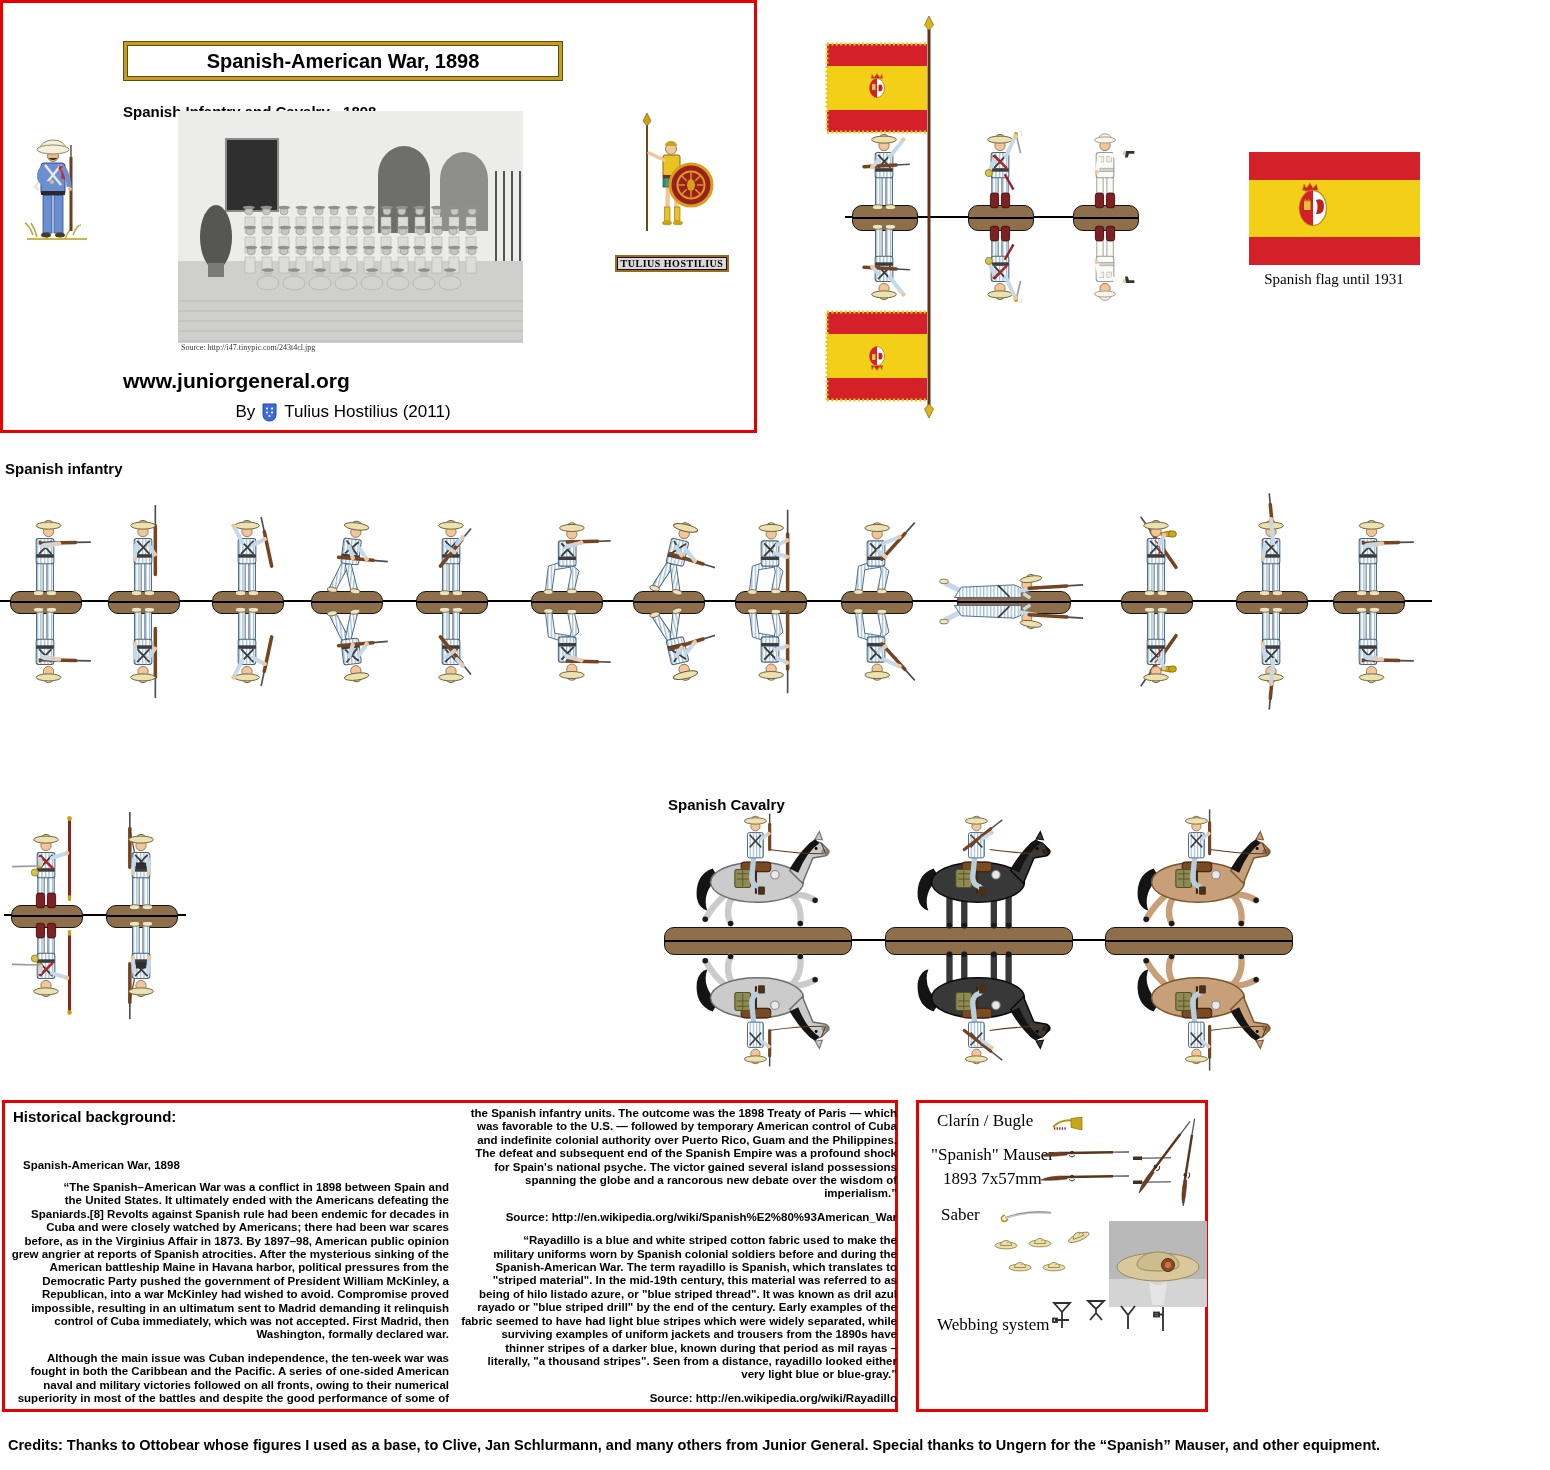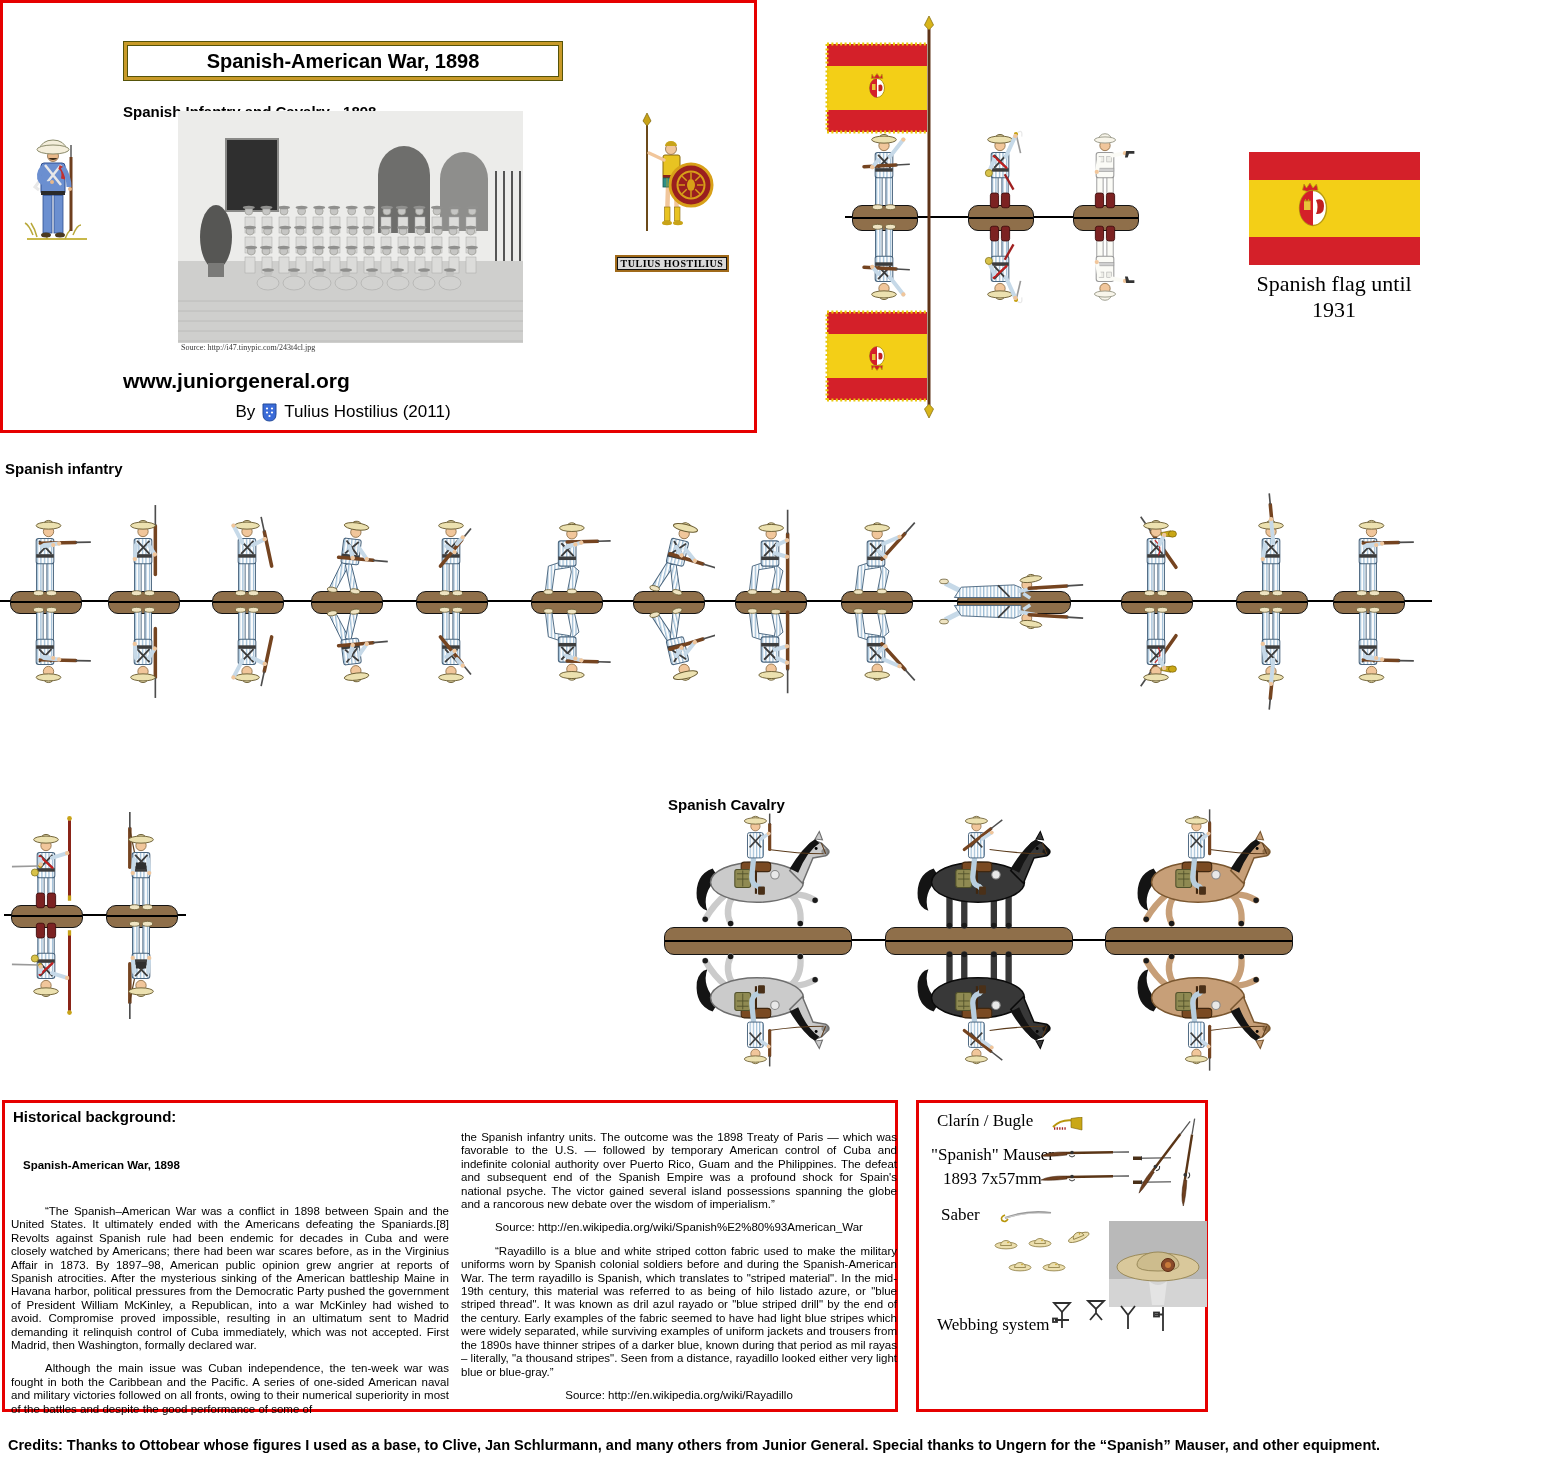--- a/index.html
+++ b/index.html
@@ -21,34 +21,34 @@
   .byline{position:absolute;left:120px;top:399px;width:440px;text-align:center;font-size:17px;
         display:flex;align-items:center;justify-content:center;gap:7px;}
   .photo-caption{position:absolute;left:178px;top:340px;font-family:"Liberation Serif",serif;font-size:8px;color:#333;}
   .nameplate{position:absolute;left:612px;top:252px;width:114px;height:17px;background:#d9d9d9;
         border:2px solid #a06a1a;box-shadow:inset 0 0 0 1px #111;box-sizing:border-box;
         display:flex;align-items:center;justify-content:center;
         font-family:"Liberation Serif",serif;font-size:10px;font-weight:bold;letter-spacing:.5px;}
   .hist-box{left:2px;top:1100px;width:896px;height:312px;}
   .hist-head{position:absolute;left:8px;top:5px;font-weight:bold;font-size:15px;}
   .hist-sub{position:absolute;left:18px;top:56px;font-weight:bold;font-size:11.5px;}
-  .hist-col{position:absolute;font-size:11.5px;font-weight:normal;line-height:13.4px;text-align:justify;margin-top:24px;}
-  .hist-col p{margin:0 0 10px 0;text-indent:34px;}
+  .hist-col{position:absolute;font-size:11.5px;font-weight:bold;line-height:13.4px;text-align:justify;}
+  .hist-col p{margin:0 0 10px 0;text-indent:34px;text-align:right;}
   .hist-col p.noindent{text-indent:0;}
   .hist-src{text-align:center;text-indent:0 !important;margin:6px 0 10px 0;}
   .equip-box{left:916px;top:1100px;width:292px;height:312px;}
   .samples-box{left:1212px;top:1100px;width:333px;height:312px;}
   .eqlabel{position:absolute;font-family:"Liberation Serif",serif;font-size:17px;}
   .swatch{position:absolute;left:100px;top:12px;width:46px;height:82px;
         background:repeating-linear-gradient(90deg,#7fa2bc 0 1.5px,#fff 1.5px 4.2px);}
   .minibase{position:absolute;width:70px;height:14px;border:1.6px solid #141414;border-radius:7px;
         background:linear-gradient(to bottom,rgba(0,0,0,0) calc(50% - 1px),#000 calc(50% - 1px),#000 calc(50% + 1px),rgba(0,0,0,0) calc(50% + 1px)),#8f6f4a;}
   .credits{position:absolute;left:8px;top:1437px;width:1538px;font-weight:bold;font-size:14.5px;}
   .flagcap{position:absolute;left:1234px;top:271px;width:200px;text-align:center;
-        font-family:"Liberation Serif",serif;font-size:22px;}
+        font-family:"Liberation Serif",serif;font-size:15px;}
   svg{display:block;}
 </style>
 </head>
 <body>
 
 <div id="page">
 
   <svg width="0" height="0">
     <defs>
       <pattern id="ray" width="3" height="4" patternUnits="userSpaceOnUse">

